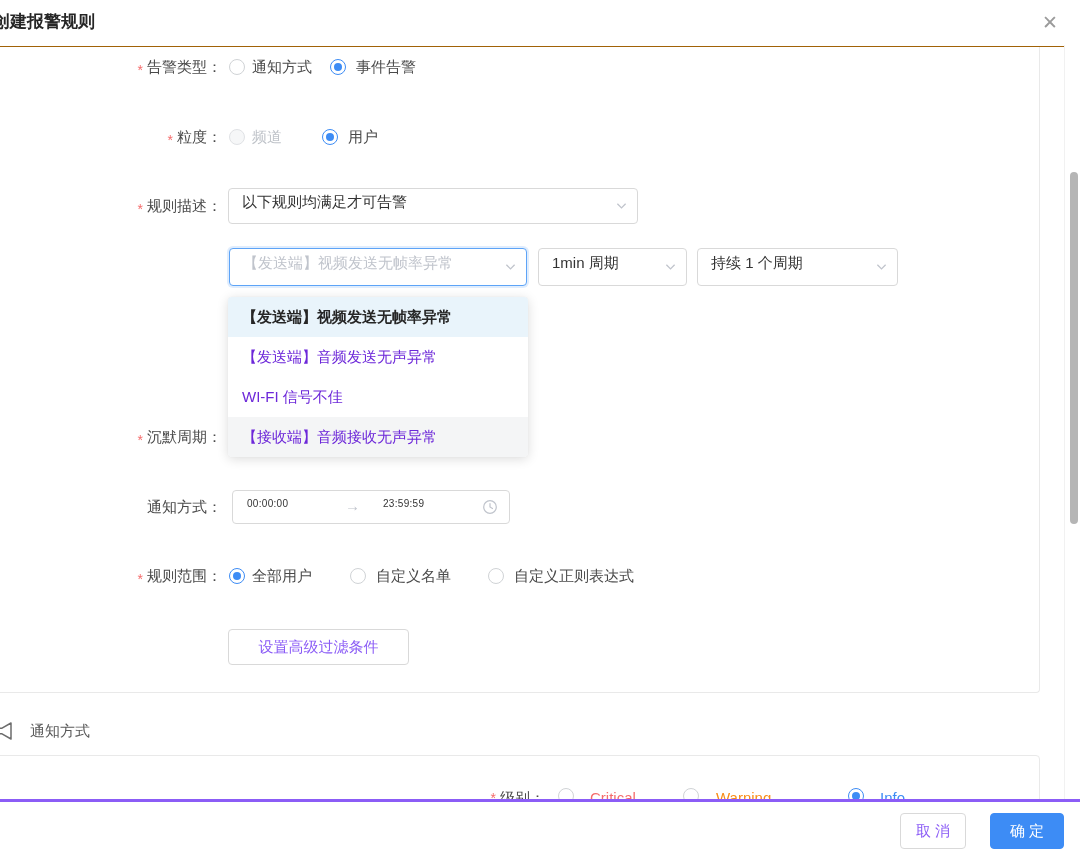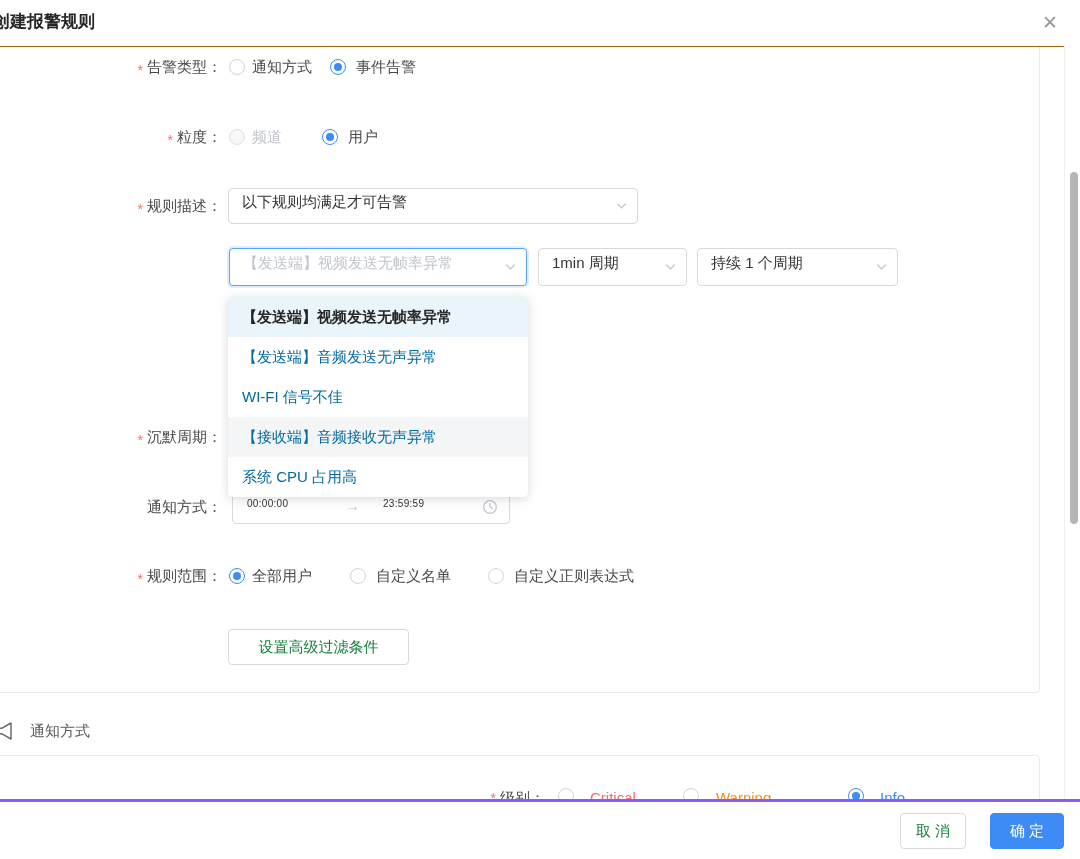--- a/index.html
+++ b/index.html
@@ -34,32 +34,32 @@
 
   
   .select{position:absolute;border:1px solid #d9d9d9;border-radius:4px;background:#fff;box-sizing:border-box;display:flex;align-items:center;padding:0 30px 8px 13px;font-size:15px;color:#333;cursor:pointer;white-space:nowrap}
   .select.focused{border-color:#5ea4f7;box-shadow:0 0 0 2px rgba(61,140,245,.16)}
   .select .chev{position:absolute;right:9px;top:50%;transform:translateY(-50%);line-height:0}
   .placeholder{color:#c0c4cc}
 
   
   .dropdown{position:absolute;left:228px;top:297px;width:300px;background:#fff;border-radius:4px;overflow:hidden;z-index:30;
     box-shadow:0 2px 12px rgba(0,0,0,.14),0 0 1px rgba(0,0,0,.1)}
-  .dd-item{height:40px;line-height:40px;padding:0 14px;font-size:15px;color:#0369a1;white-space:nowrap;cursor:pointer}
+  .dd-item{height:40px;line-height:40px;padding:0 14px;font-size:15px;color:#6d28d9;white-space:nowrap;cursor:pointer}
   .dd-item.selected{background:#e9f4fb;font-weight:bold;color:#262626}
   .dd-item.hovered{background:#f4f5f6}
 
   
   .timebox{position:absolute;left:232px;top:490px;width:278px;height:34px;border:1px solid #d9d9d9;border-radius:4px;background:#fff;box-sizing:border-box;cursor:pointer}
   .timebox .t{position:absolute;top:7px;font-size:10px;color:#333;letter-spacing:.3px}
   .timebox .arr{position:absolute;left:112px;top:6px;color:#c0c4cc;font-size:15px}
   .timebox .clock{position:absolute;right:11px;top:8px;line-height:0}
 
   
-  .btn{position:absolute;border:1px solid #d9d9d9;border-radius:4px;background:#fff;box-sizing:border-box;display:flex;align-items:center;justify-content:center;font-size:15px;color:#15803d;cursor:pointer;white-space:nowrap}
+  .btn{position:absolute;border:1px solid #d9d9d9;border-radius:4px;background:#fff;box-sizing:border-box;display:flex;align-items:center;justify-content:center;font-size:15px;color:#8b5cf6;cursor:pointer;white-space:nowrap}
   .btn.primary{background:#3d8cf5;border-color:#3d8cf5;color:#fff}
 
   
   .sec-title{position:absolute;left:30px;top:722px;font-size:15px;font-weight:normal;color:#595959;white-space:nowrap}
   .sec-icon{position:absolute;left:-6px;top:719px;line-height:0}
 
   
   .lvl-label{position:absolute;left:0;top:789px;width:545px;display:flex;justify-content:flex-end;gap:4px;font-size:15px;color:#4a4a4a;white-space:nowrap}
   .lvl-text{position:absolute;top:789px;font-size:15px;white-space:nowrap}
 
@@ -182,21 +182,20 @@
 <span class="radio" style="left:683px;top:788px"></span>
 <span class="lvl-text" style="left:716px;color:#fa8c16">Warning</span>
 <span class="radio checked" style="left:848px;top:788px"></span>
 <span class="lvl-text" style="left:880px;color:#3d8cf5">Info</span>
 
 <div class="dropdown">
   <div class="dd-item selected">【发送端】视频发送无帧率异常</div>
   <div class="dd-item">【发送端】音频发送无声异常</div>
   <div class="dd-item">WI-FI 信号不佳</div>
   <div class="dd-item hovered">【接收端】音频接收无声异常</div>
-  <div class="dd-item">系统 CPU 占用高</div>
 </div>
 
 <div class="dlg-header">
   <div class="dlg-title">创建报警规则</div>
   <div class="close">✕</div>
 </div>
 
 <div class="footer">
   <div class="btn" style="left:900px;top:11px;width:66px;height:36px">取 消</div>
   <div class="btn primary" style="left:990px;top:11px;width:74px;height:36px">确 定</div>

